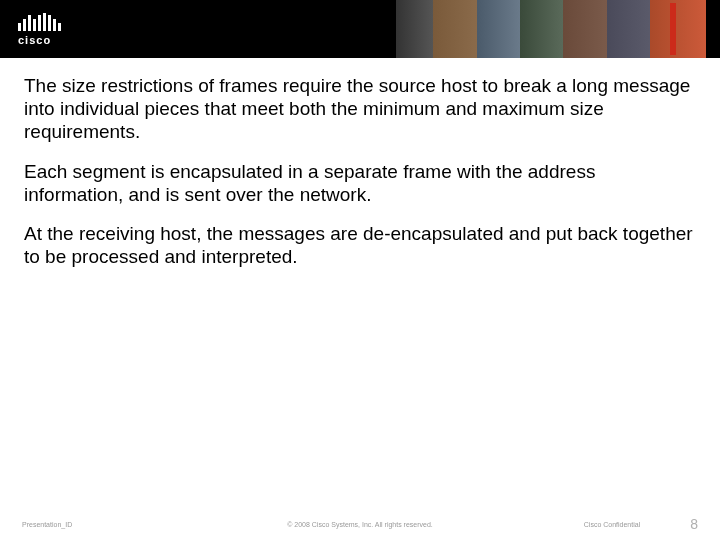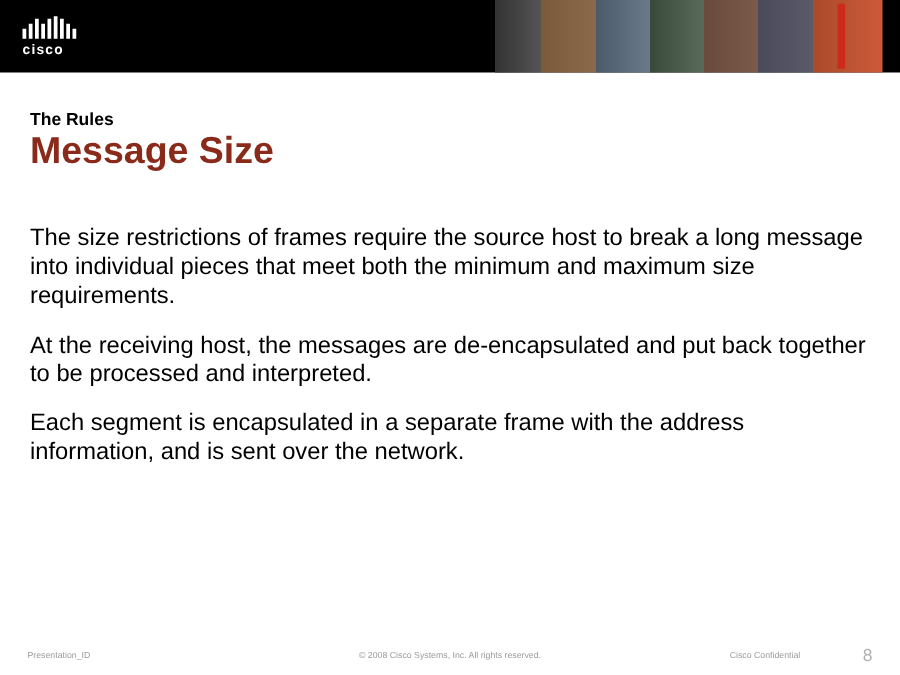--- a/index.html
+++ b/index.html
@@ -1,17 +1,17 @@
 <!DOCTYPE html>
 <html><head>
   <meta charset="utf-8">
   <style>
     * { margin: 0; padding: 0; box-sizing: border-box; }
     html, body { width: 720px; height: 540px; font-family: Arial, Helvetica, sans-serif; background: #fff; overflow: hidden; }
-    .slide { width: 720px; height: 540px; position: relative; display: flex; flex-direction: column; gap: 23px; }
+    .slide { width: 720px; height: 540px; position: relative; display: flex; flex-direction: column; }
     .topbar { background: #000; height: 58px; width: 100%; display: flex; align-items: center; justify-content: space-between; padding: 0 14px 0 18px; position: relative; }
     .logo { display: flex; flex-direction: column; gap: 3px; }
     .logo-bars { display: flex; gap: 2px; align-items: flex-end; height: 18px; }
     .logo-bars span { display: inline-block; width: 3px; background: #fff; }
     .logo-bars span:nth-child(1){height:8px}
     .logo-bars span:nth-child(2){height:12px}
     .logo-bars span:nth-child(3){height:16px}
     .logo-bars span:nth-child(4){height:12px}
     .logo-bars span:nth-child(5){height:16px}
     .logo-bars span:nth-child(6){height:18px}
@@ -48,29 +48,25 @@
           <span></span>
           <span></span>
       </div>
       <div class="logo-text">cisco</div>
     </div>
     <div class="people-strip">
       <div class="red-accent"></div>
     </div>
   </div>
 
-  <div class="header">
-    <div class="section">The Rules</div>
-    <div class="title">Message Size</div>
-  </div>
 
   <div class="body">
     <p>The size restrictions of frames require the source host to break a long message into individual pieces that meet both the minimum and maximum size requirements.</p>
+    <p>Each segment is encapsulated in a separate frame with the address information, and is sent over the network.</p>
     <p>At the receiving host, the messages are de-encapsulated and put back together to be processed and interpreted.</p>
-    <p>Each segment is encapsulated in a separate frame with the address information, and is sent over the network.</p>
   </div>
 
   <div class="footer">
     <span>Presentation_ID</span>
     <span class="center">© 2008 Cisco Systems, Inc. All rights reserved.</span>
     <span class="right-group">
       <span>Cisco Confidential</span>
       <span class="page-num">8</span>
     </span>
   </div>

